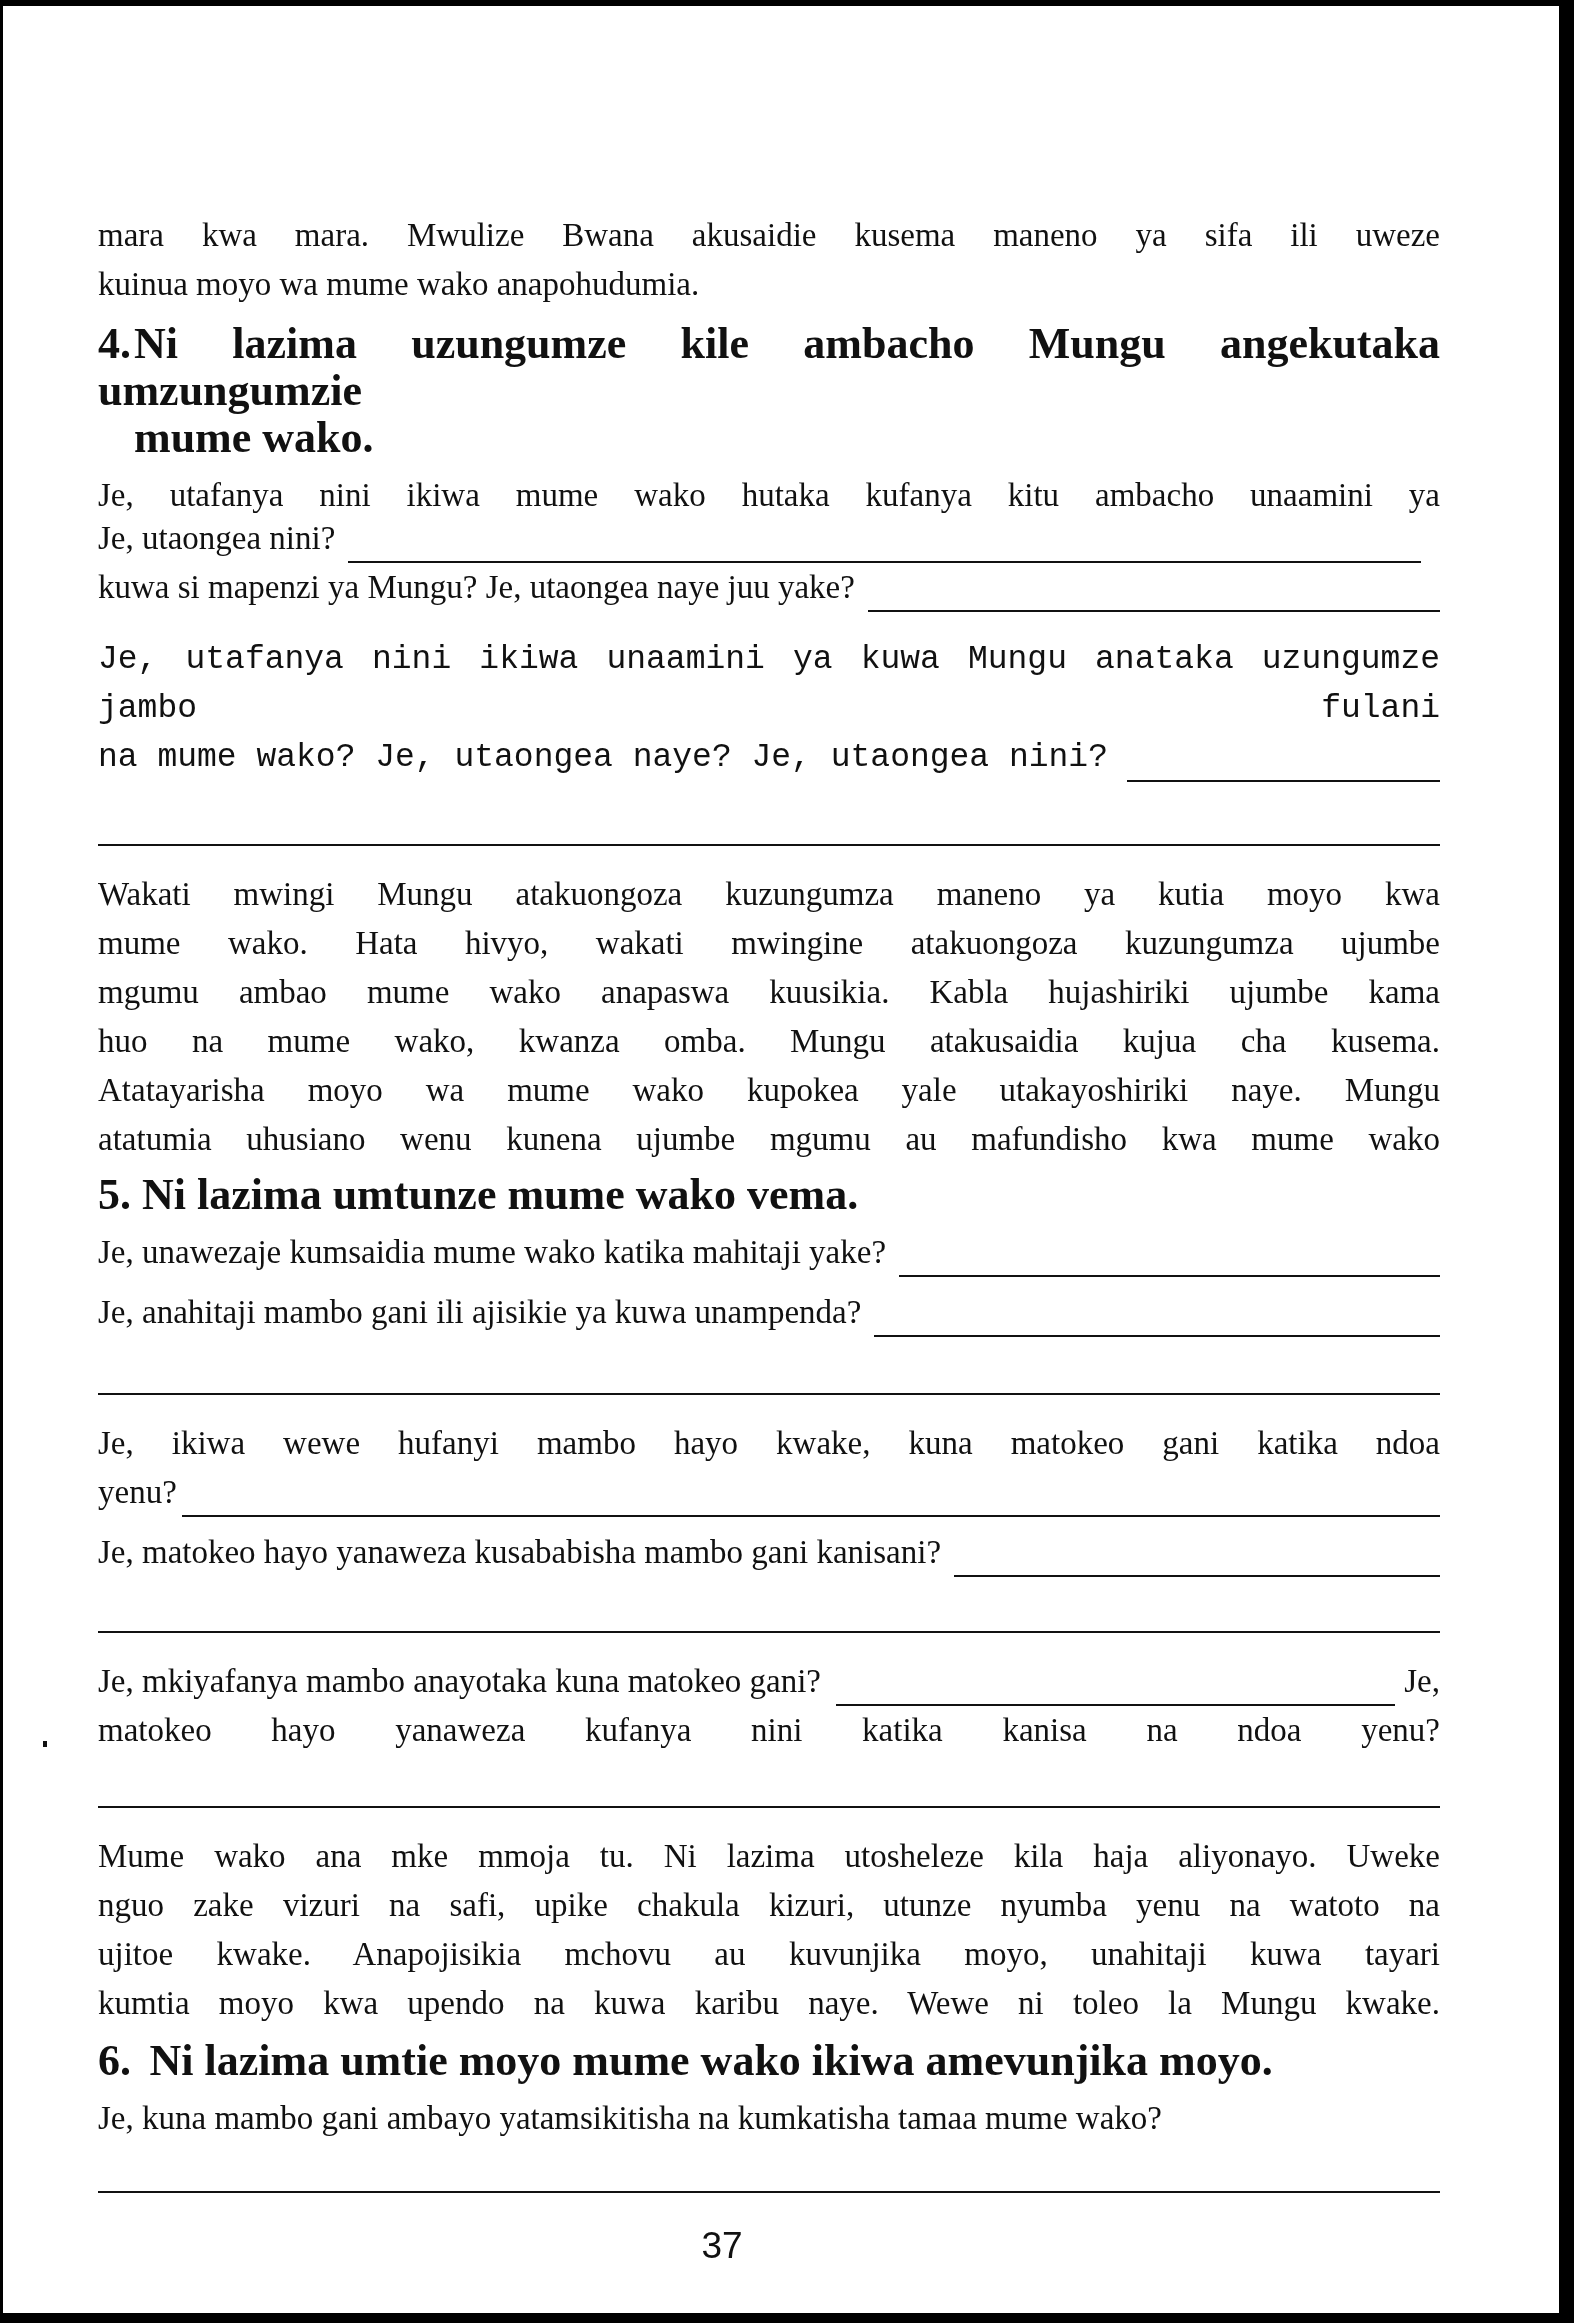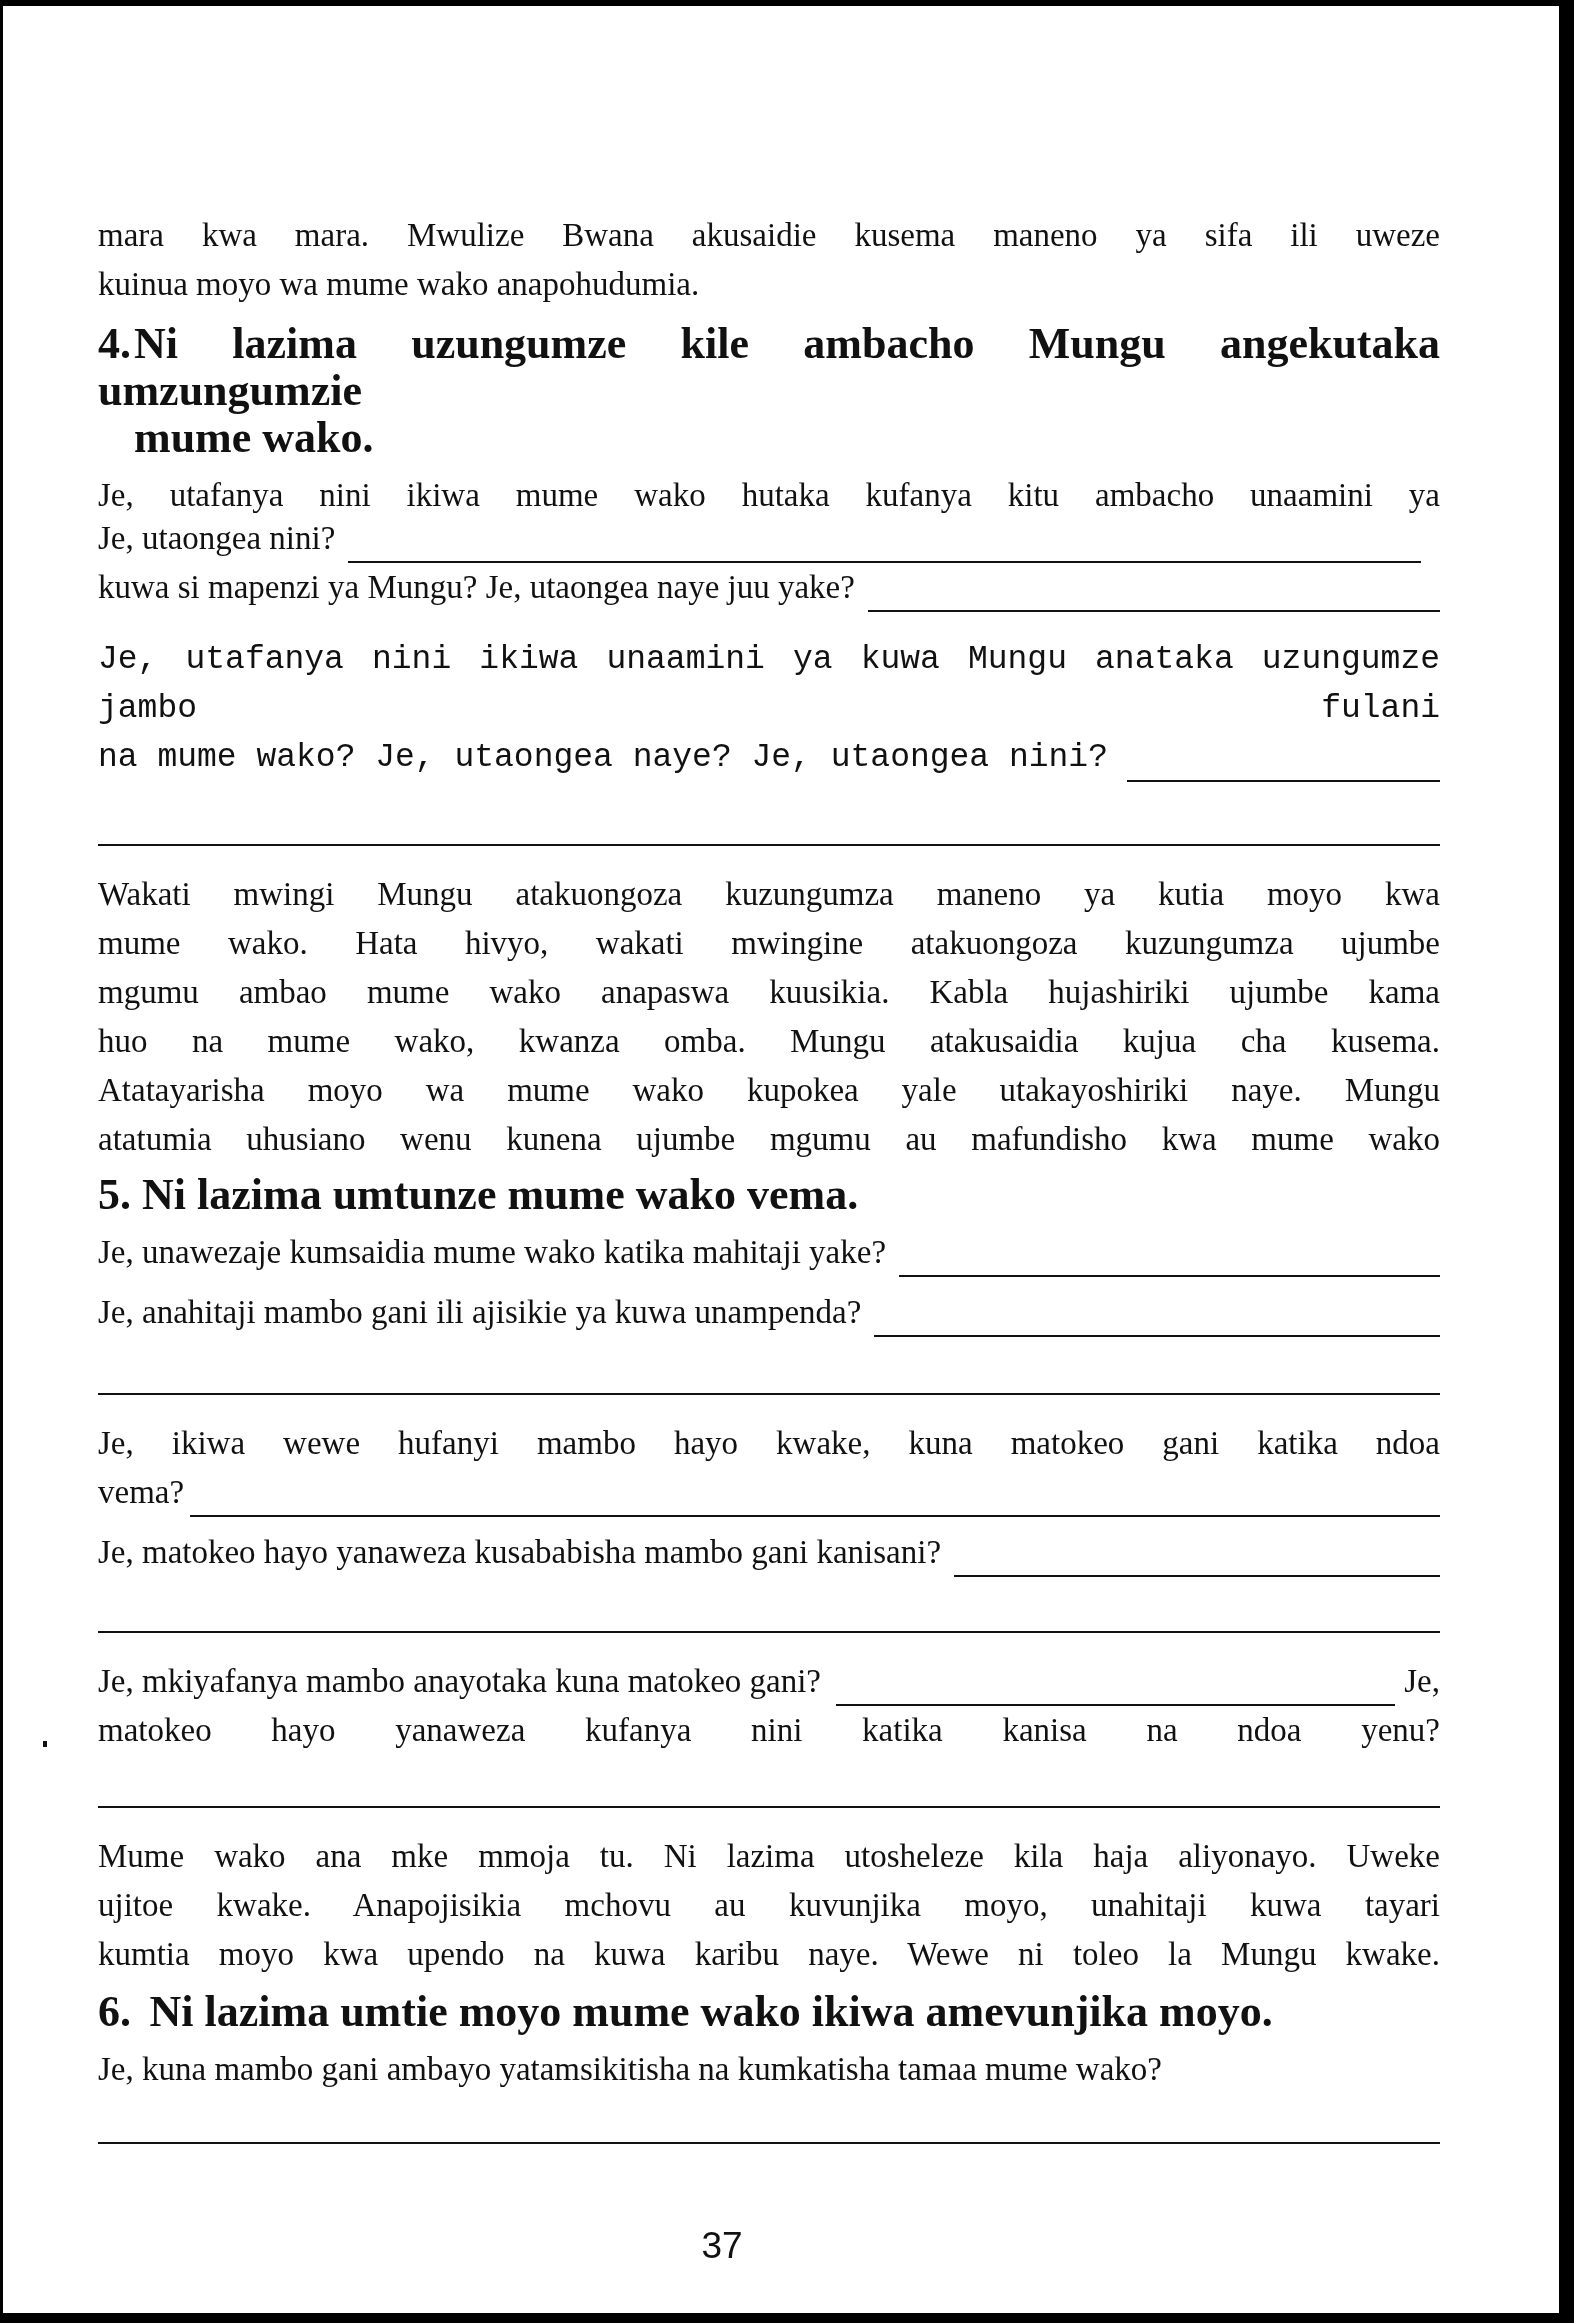--- a/index.html
+++ b/index.html
@@ -164,21 +164,21 @@
     <div class="row" style="margin-top:11.2px;">
       <span>Je, anahitaji mambo gani ili ajisikie ya kuwa unampenda?</span>
       <span class="blank"></span>
     </div>
     <div style="height:54px;"></div>
     <div class="full-line"></div>
 
     <div style="margin-top:24px;">
       <p class="justify" style="text-align-last:justify;">Je, ikiwa wewe hufanyi mambo hayo kwake, kuna matokeo gani katika ndoa</p>
       <div class="row">
-        <span>vema?</span>
+        <span>yenu?</span>
         <span class="blank" style="margin-left:5.6px;"></span>
       </div>
     </div>
 
     <div class="row" style="margin-top:11.2px;">
       <span>Je, matokeo hayo yanaweza kusababisha mambo gani kanisani?</span>
       <span class="blank"></span>
     </div>
     <div style="height:52px;"></div>
     <div class="full-line"></div>
@@ -189,20 +189,21 @@
         <span class="blank" style="margin-left:15px;margin-right:9.4px;"></span>
         <span>Je,</span>
       </div>
       <p class="justify" style="text-align-last:justify;">matokeo hayo yanaweza kufanya nini katika kanisa na ndoa yenu?</p>
       <div style="height:49px;"></div>
       <div class="full-line"></div>
     </div>
 
     <div style="margin-top:24px;">
       <p class="justify" style="text-align-last:justify;">Mume wako ana mke mmoja tu.  Ni lazima utosheleze kila haja aliyonayo.  Uweke</p>
+      <p class="justify" style="text-align-last:justify;">nguo zake vizuri na safi, upike chakula kizuri, utunze nyumba yenu na watoto na</p>
       <p class="justify" style="text-align-last:justify;">ujitoe kwake. Anapojisikia mchovu au kuvunjika moyo, unahitaji kuwa tayari</p>
       <p class="justify" style="text-align-last:justify;">kumtia moyo kwa upendo na kuwa karibu naye.  Wewe ni toleo la Mungu kwake.</p>
     </div>
   </div>
 
   <div style="margin-top:9.4px;">
     <div class="heading">
       <span>6.</span>
       <span style="margin-left:7.5px;">Ni lazima umtie moyo mume wako ikiwa amevunjika moyo.</span>
     </div>

